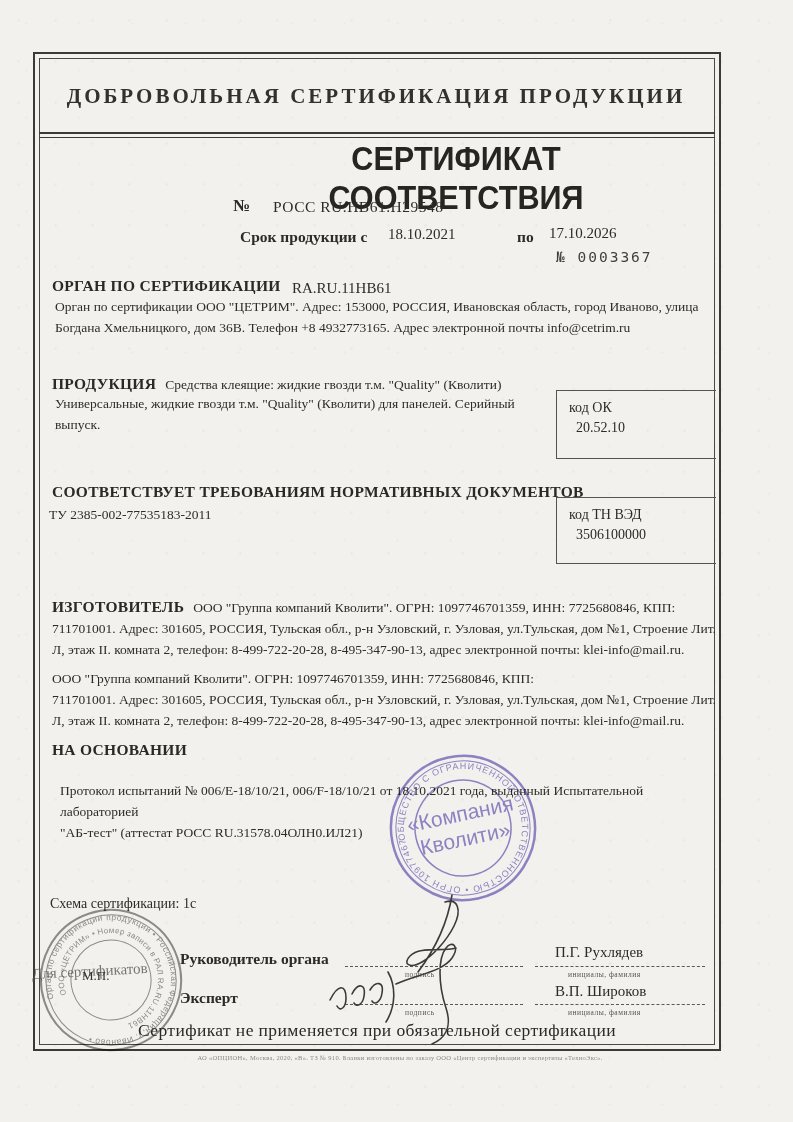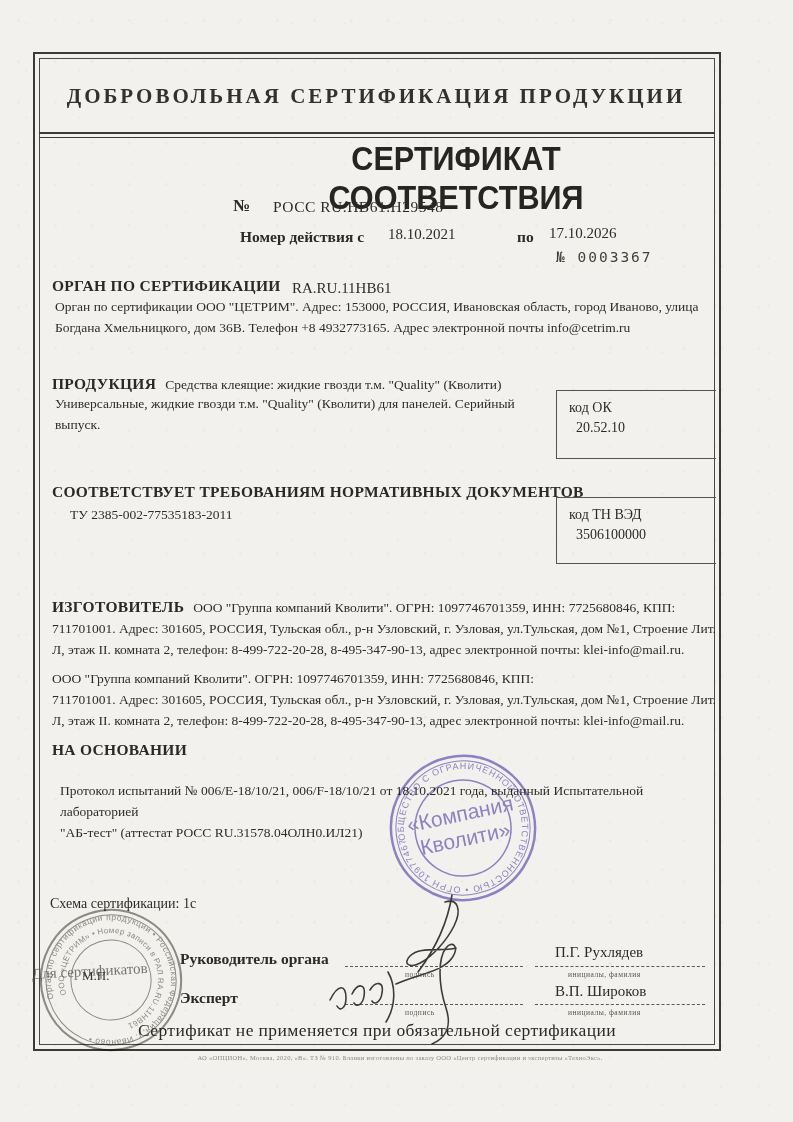--- a/index.html
+++ b/index.html
@@ -52,21 +52,21 @@
   <div class="abs hline" style="left:39px;top:132px;width:676px;border-top-width:2px;"></div>
   <div class="abs hline" style="left:39px;top:137px;width:676px;"></div>
 
   <div class="abs band-title">ДОБРОВОЛЬНАЯ СЕРТИФИКАЦИЯ ПРОДУКЦИИ</div>
 
   <div class="abs doc-title">СЕРТИФИКАТ СООТВЕТСТВИЯ</div>
 
   <div class="abs num-label">№</div>
   <div class="abs num-value">РОСС RU.НВ61.Н29548</div>
 
-  <div class="abs validity-label">Номер действия с</div>
+  <div class="abs validity-label">Срок продукции с</div>
   <div class="abs validity-from">18.10.2021</div>
   <div class="abs validity-po">по</div>
   <div class="abs validity-to">17.10.2026</div>
 
   <div class="abs blank-number">№ 0003367</div>
 
   <div class="abs sec-head" style="left:52px;top:277px;">ОРГАН ПО СЕРТИФИКАЦИИ</div>
   <div class="abs body-text" style="left:292px;top:278px;font-size:15px;">RA.RU.11НВ61</div>
   <div class="abs body-text" style="left:55px;top:296px;width:660px;">
     <div>Орган по сертификации ООО "ЦЕТРИМ". Адрес: 153000, РОССИЯ, Ивановская область, город Иваново, улица</div>
@@ -77,21 +77,21 @@
   <div class="abs inline-head" style="left:52px;top:374px;width:660px;">
     <span class="sec-head">ПРОДУКЦИЯ</span>
     <span class="body-text">Средства клеящие: жидкие гвозди т.м. "Quality" (Кволити)</span>
   </div>
   <div class="abs code-box" style="top:390px;height:60px;">
     <div>код ОК</div>
     <div class="val">20.52.10</div>
   </div>
 
   <div class="abs sec-head" style="left:52px;top:483px;">СООТВЕТСТВУЕТ ТРЕБОВАНИЯМ НОРМАТИВНЫХ ДОКУМЕНТОВ</div>
-  <div class="abs body-text" style="left:70px;top:504px;text-align:right;">ТУ 2385-002-77535183-2011</div>
+  <div class="abs body-text" style="left:49px;top:504px;text-align:right;">ТУ 2385-002-77535183-2011</div>
   <div class="abs code-box" style="top:497px;height:58px;">
     <div>код ТН ВЭД</div>
     <div class="val">3506100000</div>
   </div>
 
   <div class="abs" style="left:52px;top:597px;width:665px;">
     <div class="inline-head">
       <span class="sec-head">ИЗГОТОВИТЕЛЬ</span>
       <span class="body-text">ООО "Группа компаний Кволити". ОГРН: 1097746701359, ИНН: 7725680846, КПП:</span>
     </div>

